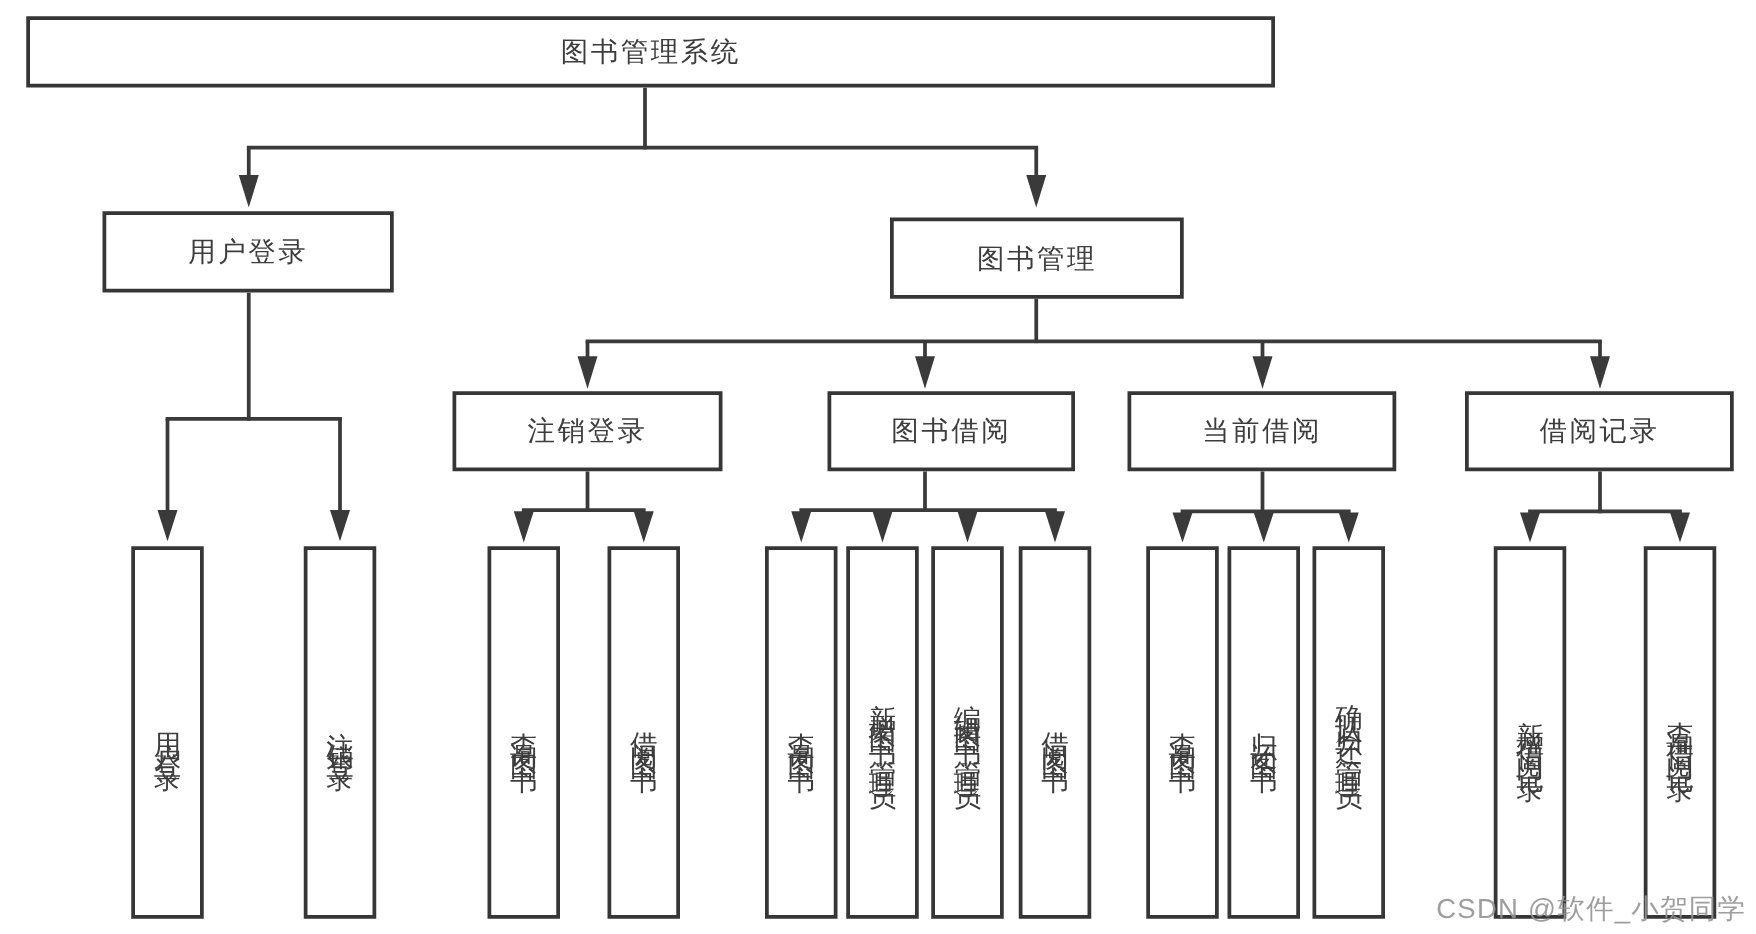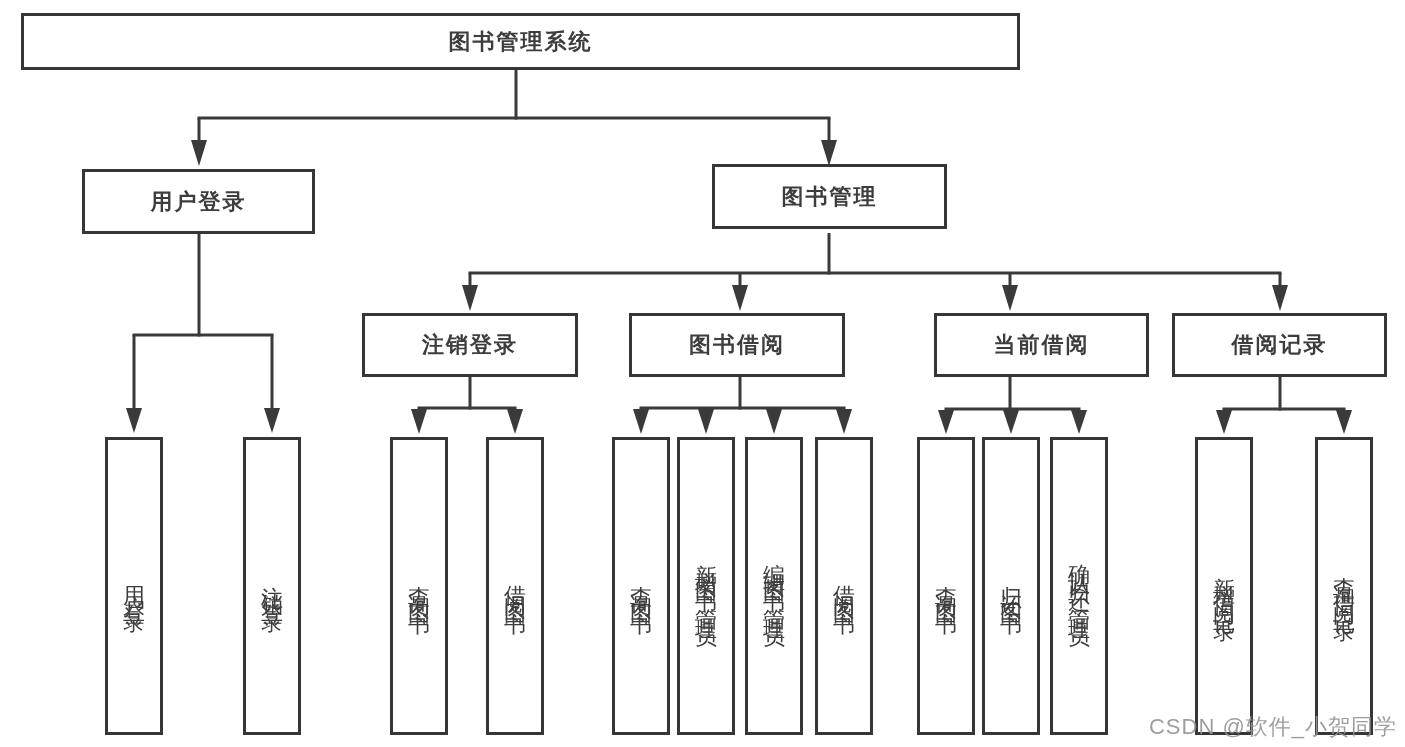--- a/index.html
+++ b/index.html
@@ -28,21 +28,20 @@
     box-sizing: border-box;
     border: 3px solid #363636;
     background: #ffffff;
     display: flex;
     align-items: center;
     justify-content: center;
     font-size: 22px;
     letter-spacing: 2px;
     color: #3d3d3d;
     white-space: nowrap;
-    font-weight: bold;
   }
   .vbox {
     position: absolute;
     box-sizing: border-box;
     border: 3px solid #363636;
     background: #ffffff;
     display: flex;
     align-items: center;
     justify-content: center;
     font-size: 22px;
@@ -54,25 +53,25 @@
   .vbox span {
     writing-mode: vertical-rl;
     text-orientation: mixed;
     letter-spacing: 9px;
     line-height: 52px;
   }
   
   #n-root  { left: 21px;  top: 13px;  width: 999px; height: 57px; }
   
   #n-ul    { left: 82px;  top: 169px; width: 233px; height: 65px; }
-  #n-bm    { left: 712px; top: 164px; width: 235px; height: 65px; }
+  #n-bm    { left: 712px; top: 174px; width: 235px; height: 65px; }
   
   #n-nb    { left: 362px;  top: 313px; width: 216px; height: 64px; }
-  #n-bb    { left: 629px;  top: 313px; width: 216px; height: 64px; }
-  #n-cb    { left: 902px;  top: 313px; width: 215px; height: 64px; margin-left: 32px; }
+  #n-bb    { left: 662px;  top: 313px; width: 198px; height: 64px; }
+  #n-cb    { left: 902px;  top: 313px; width: 215px; height: 64px; }
   #n-br    { left: 1172px; top: 313px; width: 215px; height: 64px; }
   
   #l-ul  { left: 105px; }
   #l-lo  { left: 243px; }
   #l-nbq { left: 390px; }
   #l-nbb { left: 486px; }
   #l-bbq { left: 612px; }
   #l-bba { left: 677px; }
   #l-bbe { left: 745px; }
   #l-bbb { left: 815px; }

